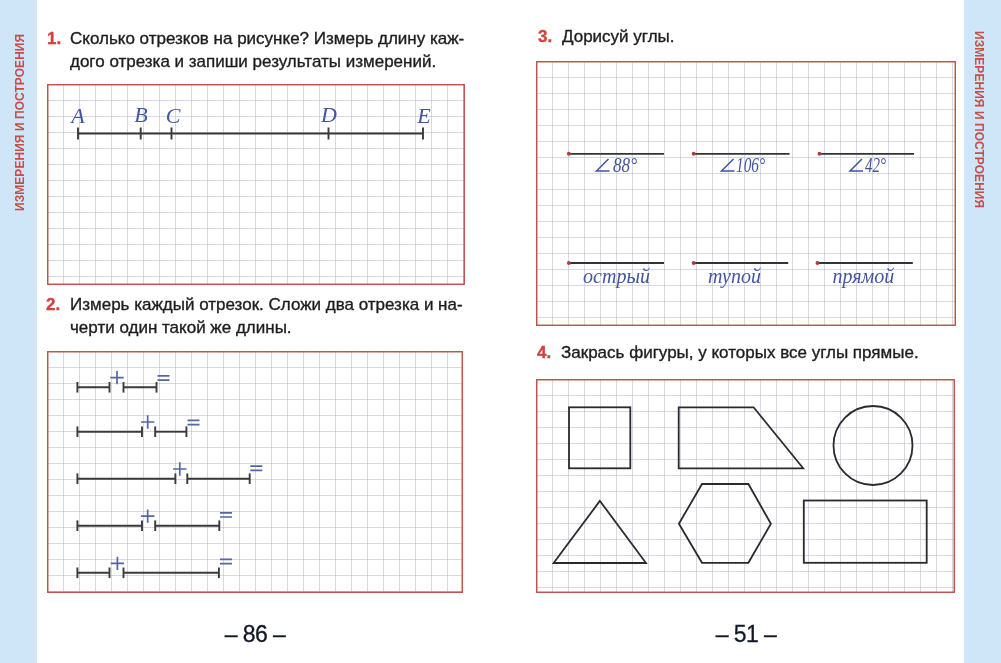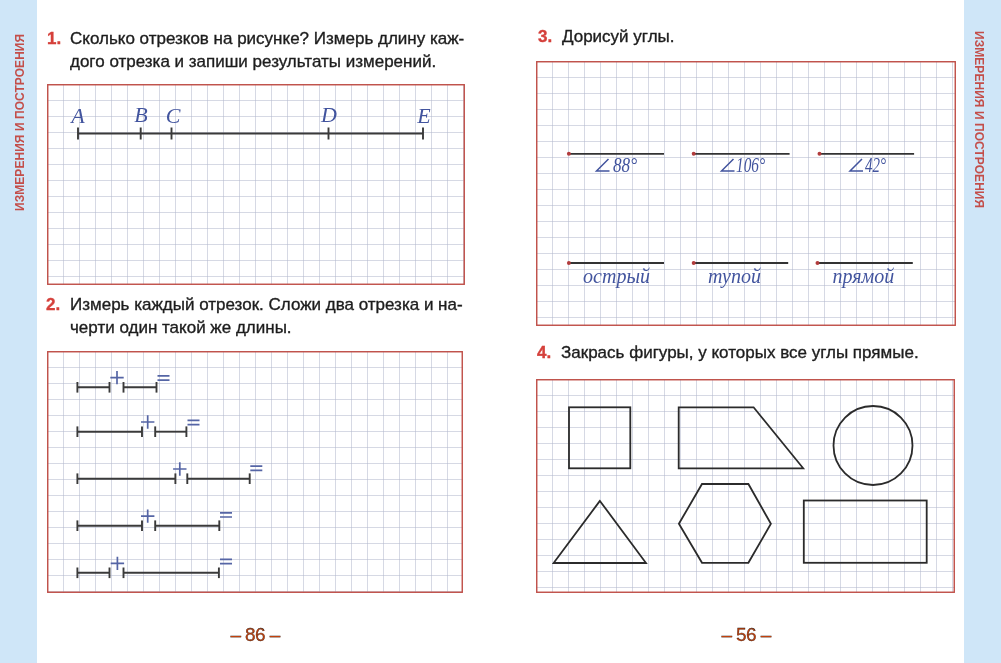--- a/index.html
+++ b/index.html
@@ -1,21 +1,21 @@
 <!DOCTYPE html>
 <html><head>
 <meta charset="utf-8">
 <style>
   html,body{margin:0;padding:0;}
   body{width:1001px;height:663px;position:relative;background:#ffffff;
        font-family:"Liberation Sans",sans-serif;overflow:hidden;}
   .abs{position:absolute;}
   .task{font-size:17px;line-height:22.6px;color:#1d1d1d;letter-spacing:0;-webkit-text-stroke:0.35px #1d1d1d;}
   .num{font-weight:bold;color:#d5403b;-webkit-text-stroke:0.35px #d5403b;}
-  .pageno{font-size:19px;color:#c2410c;line-height:17.5px;letter-spacing:-0.6px;-webkit-text-stroke:0.3px #1c1c1c;}
+  .pageno{font-size:23px;color:#0f172a;line-height:17.5px;letter-spacing:-0.6px;-webkit-text-stroke:0.3px #1c1c1c;}
   .vtext{position:absolute;white-space:nowrap;font-size:12px;letter-spacing:0.05px;
          color:#c34e4a;font-weight:bold;}
 </style>
 </head>
 <body>
 
 <div class="abs" style="left:0;top:0;width:37px;height:663px;background:#cfe6f8;"></div>
 
 <div class="abs" style="left:964px;top:0;width:37px;height:663px;background:#cfe6f8;"></div>
 
@@ -186,13 +186,13 @@
 <circle cx="337" cy="66.5" r="39.5"></circle>
 
 <path d="M63.9 121.9 L17.6 184 H110 Z"></path>
 
 <path d="M142.9 144.8 L166 105 H212.4 L234.9 144.8 L212.4 183.8 H166 Z"></path>
 
 <rect x="267.8" y="121.5" width="122.9" height="62.3"></rect>
 </g>
 </svg>
 
-<div class="pageno abs" style="left:696px;top:625.5px;width:100px;text-align:center;">– 56 –</div>
+<div class="pageno abs" style="left:696px;top:625.5px;width:100px;text-align:center;">– 51 –</div>
 
 </body></html>

